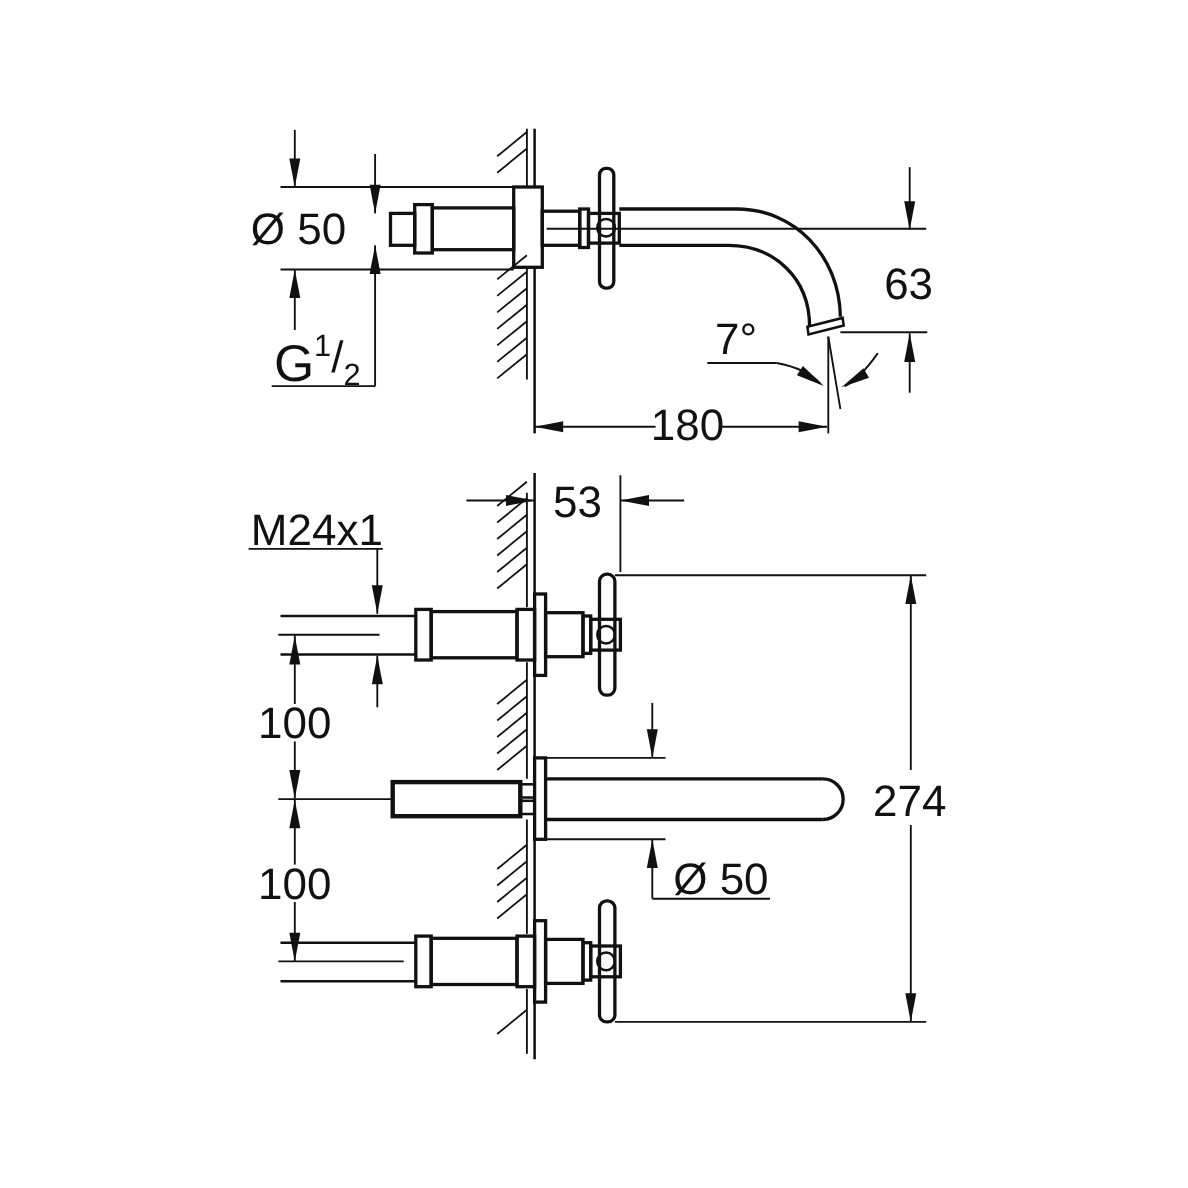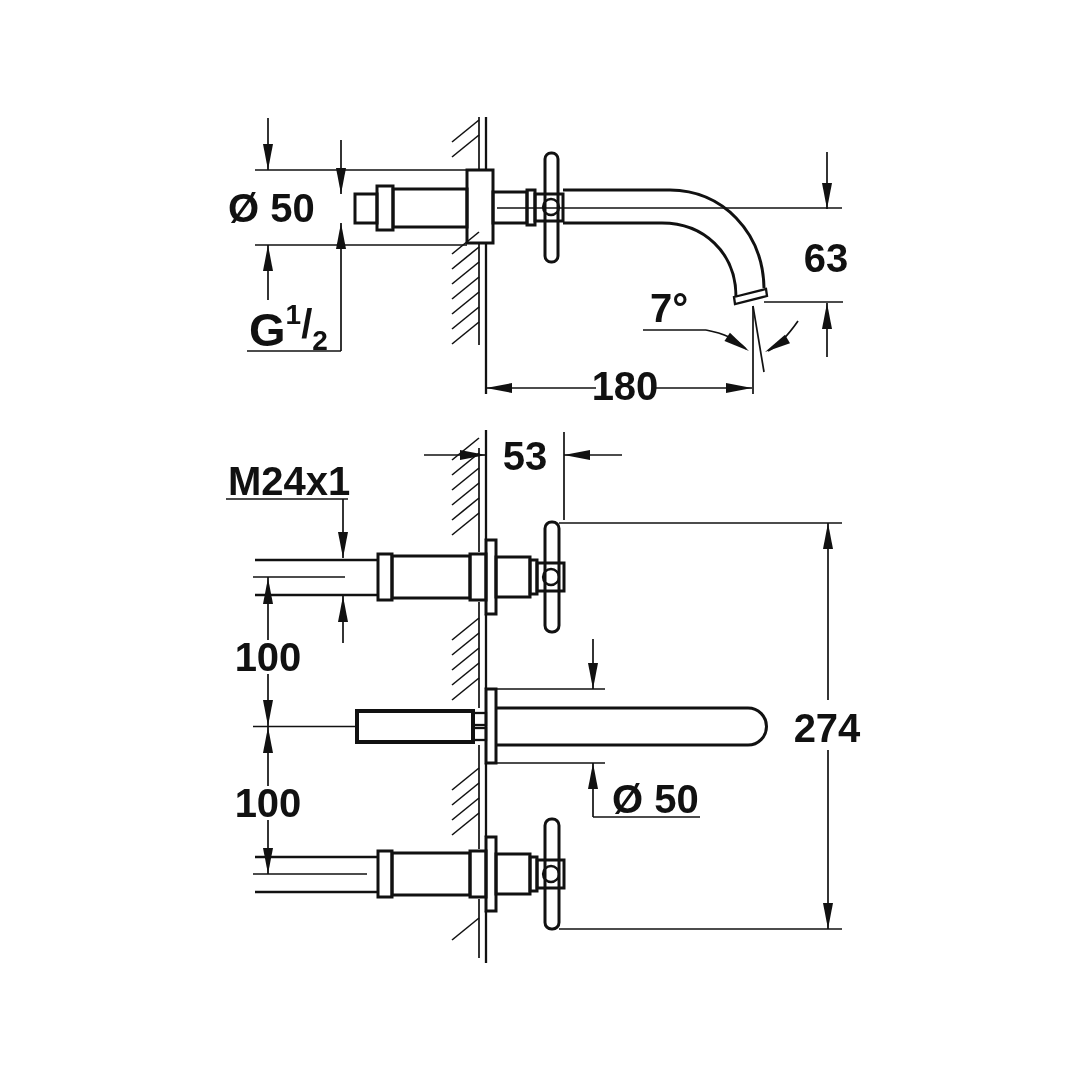--- a/index.html
+++ b/index.html
@@ -1,16 +1,16 @@
 <!DOCTYPE html>
 <html><head>
 <meta charset="utf-8">
 <style>
   html,body{margin:0;padding:0;background:#ffffff;}
-  .page{width:1080px;height:1080px;background:#ffffff;position:relative;overflow:hidden;font-weight:bold;}
+  .page{width:1080px;height:1080px;background:#ffffff;position:relative;overflow:hidden;}
   svg{display:block;}
   svg text{fill:#111111;font-family:"Liberation Sans", sans-serif;font-size:40px;}
   svg .frac{font-size:28px;}
   svg .gbig{font-size:47px;}
   .bold{fill:none;stroke:#111111;stroke-width:3;}
   .bolder{fill:none;stroke:#111111;stroke-width:4;}
   .med{fill:none;stroke:#111111;stroke-width:2.3;}
   .thin{fill:none;stroke:#111111;stroke-width:1.7;}
   .arrow{fill:#111111;stroke:none;}
 </style>

